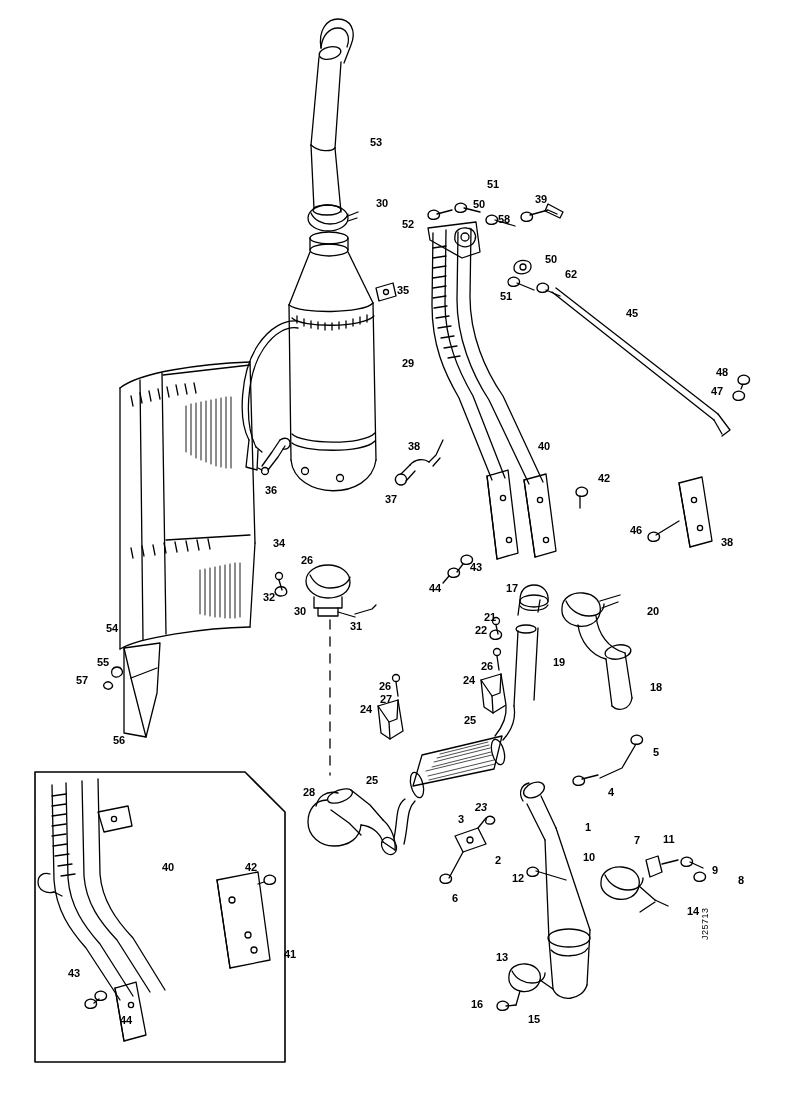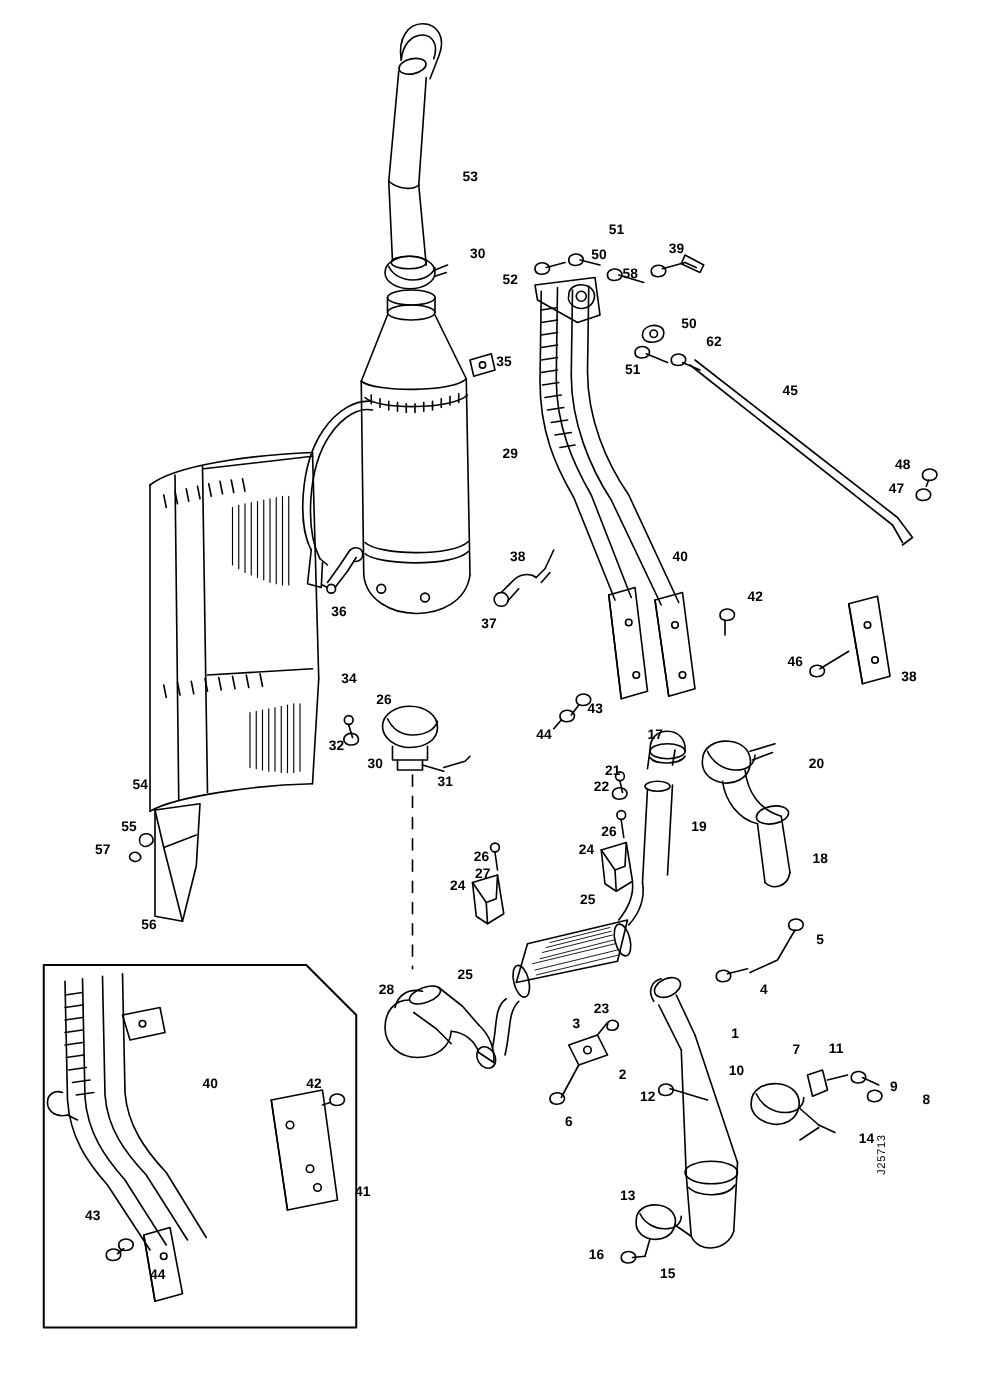--- a/index.html
+++ b/index.html
@@ -301,27 +301,27 @@
 <div class="callout" style="left:634px;top:835px;">7</div>
 <div class="callout" style="left:738px;top:875px;">8</div>
 <div class="callout" style="left:712px;top:865px;">9</div>
 <div class="callout" style="left:583px;top:852px;">10</div>
 <div class="callout" style="left:663px;top:834px;">11</div>
 <div class="callout" style="left:512px;top:873px;">12</div>
 <div class="callout" style="left:496px;top:952px;">13</div>
 <div class="callout" style="left:687px;top:906px;">14</div>
 <div class="callout" style="left:528px;top:1014px;">15</div>
 <div class="callout" style="left:471px;top:999px;">16</div>
-<div class="callout" style="left:518px;top:583px;">17</div>
+<div class="callout" style="left:506px;top:583px;">17</div>
 <div class="callout" style="left:650px;top:682px;">18</div>
 <div class="callout" style="left:553px;top:657px;">19</div>
 <div class="callout" style="left:647px;top:606px;">20</div>
 <div class="callout" style="left:484px;top:612px;">21</div>
 <div class="callout" style="left:475px;top:625px;">22</div>
-<div class="callout" style="left:475px;top:802px;">23</div>
+<div class="callout" style="left:475px;top:802px;font-style:italic;">23</div>
 <div class="callout" style="left:360px;top:704px;">24</div>
 <div class="callout" style="left:463px;top:675px;">24</div>
 <div class="callout" style="left:366px;top:775px;">25</div>
 <div class="callout" style="left:464px;top:715px;">25</div>
 <div class="callout" style="left:379px;top:681px;">26</div>
 <div class="callout" style="left:481px;top:661px;">26</div>
 <div class="callout" style="left:380px;top:655px;margin-top:39px;">27</div>
 <div class="callout" style="left:303px;top:787px;">28</div>
 <div class="callout" style="left:402px;top:358px;">29</div>
 <div class="callout" style="left:376px;top:198px;">30</div>

